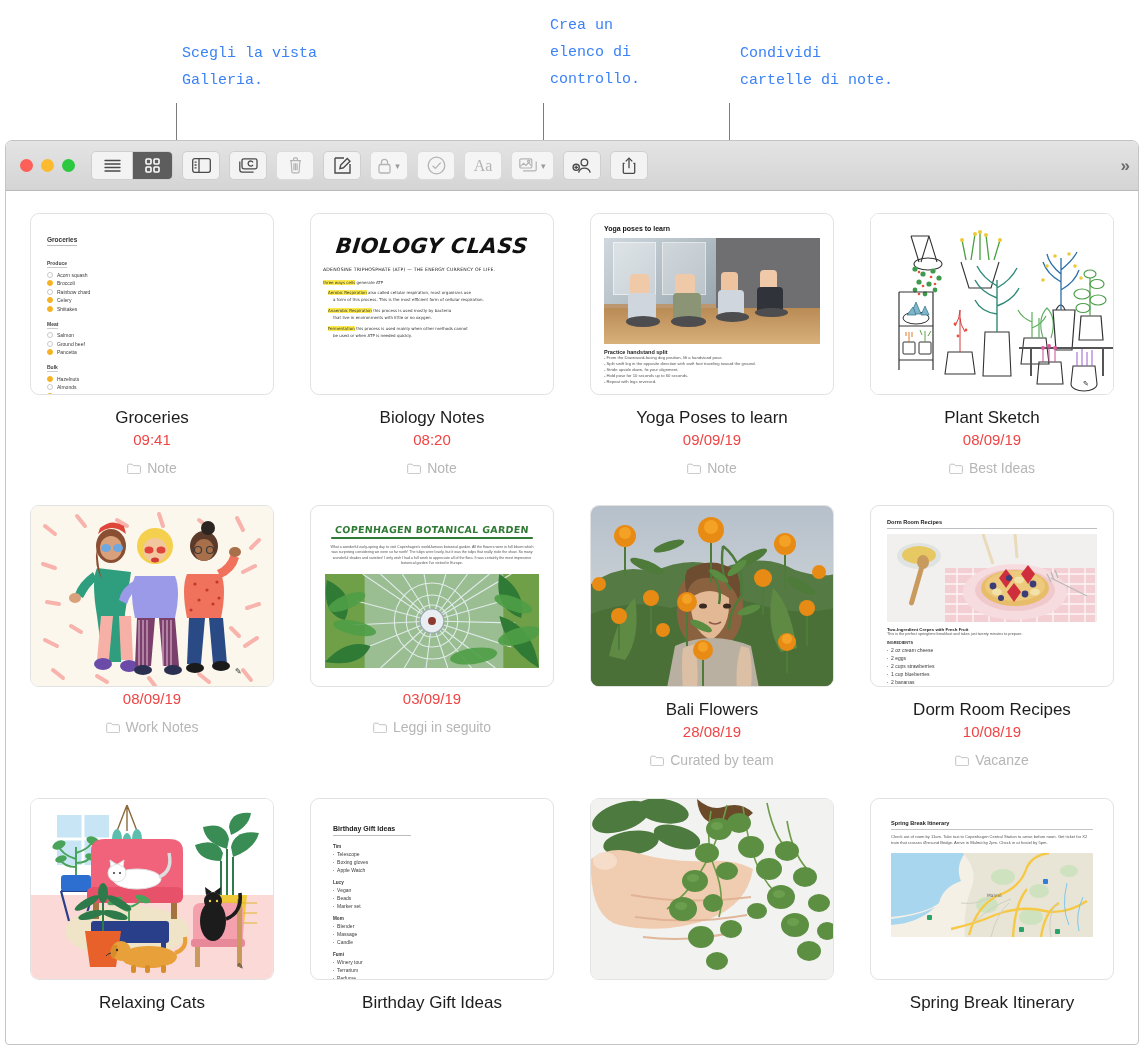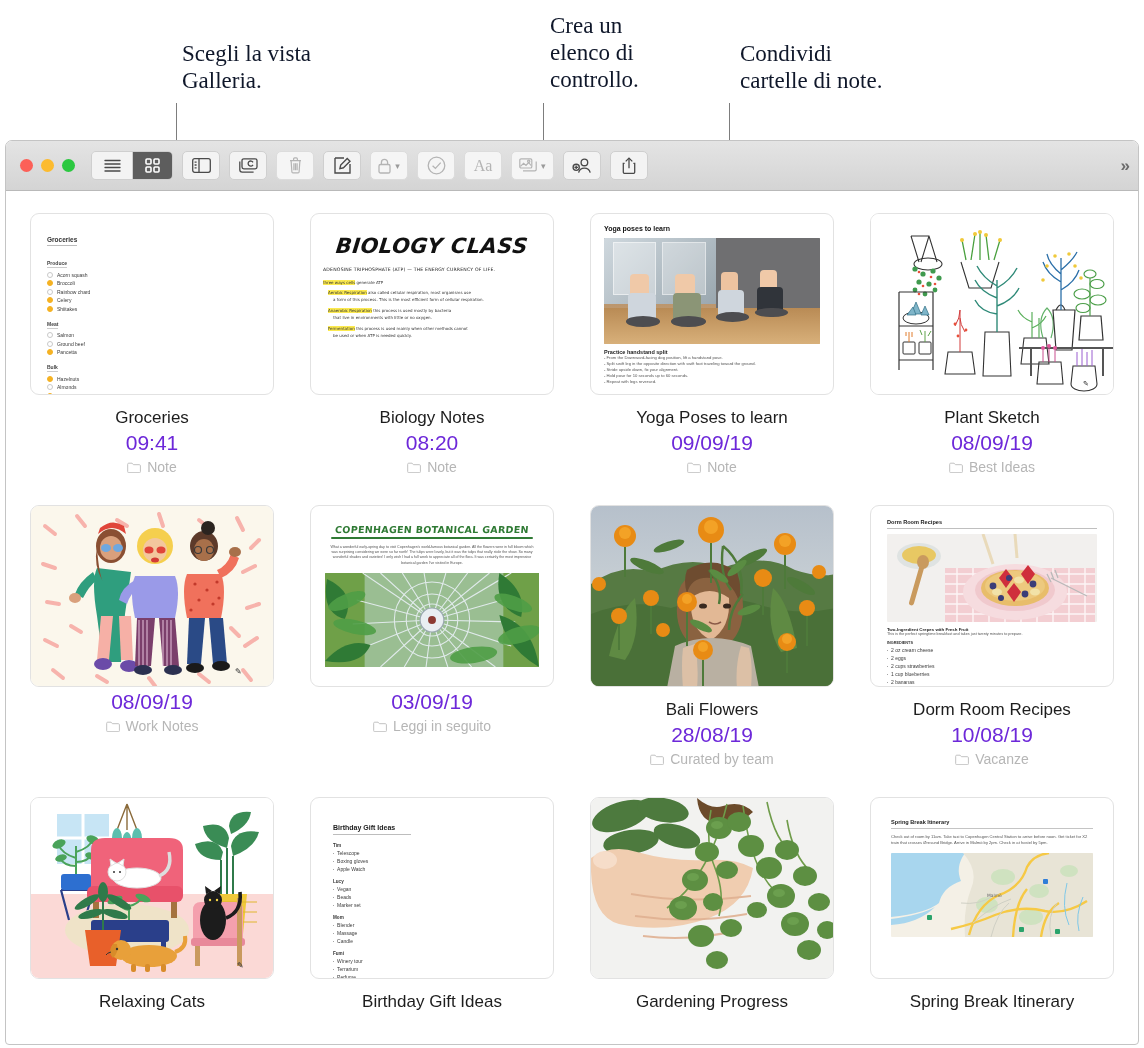--- a/index.html
+++ b/index.html
@@ -7,24 +7,24 @@
     width: 1144px; height: 1048px;
     background: #ffffff;
     font-family: "Liberation Sans", sans-serif;
     overflow: hidden;
   }
 
   
   .callouts { position: absolute; top: 0; left: 0; width: 1144px; height: 145px; }
   .callout-text {
     position: absolute;
-    font-size: 23px;
+    font-size: 15px;
     line-height: 27px;
-    color: #0f172a;
-    font-family: Liberation Serif, serif;
+    color: #3b82f6;
+    font-family: Liberation Mono, monospace;
     white-space: pre-line;
   }
   .leader {
     position: absolute;
     width: 1px;
     background: #7d7d7d;
   }
 
   
   .window {
@@ -119,29 +119,29 @@
   .card-title {
     text-align: center;
     font-size: 17px;
     color: #1d1d1d;
     margin-top: 13px;
     white-space: nowrap;
     overflow: hidden;
   }
   .card-date {
     text-align: center;
-    font-size: 21px;
-    color: #6d28d9;
+    font-size: 15px;
+    color: #ef4444;
     margin-top: 3px;
   }
   .card-folder {
     text-align: center;
     font-size: 14px;
     color: #b6b6b6;
-    margin-top: 4px;
+    margin-top: 12px;
     display: flex; align-items: center; justify-content: center; gap: 6px;
   }
   .folder-ico { display:inline-block; }
 
   
   .doc { padding: 14px 16px; font-family: "Liberation Sans", sans-serif; }
   .doc-h { font-size: 6.5px; font-weight: bold; color:#333; border-bottom:1px solid #bbb; display:inline-block; padding-bottom:2px;}
   .sec-h { font-size: 5px; font-weight:bold; color:#444; border-bottom:1px solid #ccc; display:inline-block; margin-top:6px; padding-bottom:1px;}
   .chk-row { display:flex; align-items:center; gap:4px; margin-top:2.5px; }
   .chk { width:6px;height:6px;border-radius:50%;border:1px solid #c9c9c9; flex:none;}
@@ -1156,21 +1156,20 @@
           </g>
           <g fill="#6fa352" opacity="0.8">
             <ellipse cx="126" cy="27" rx="6" ry="4"></ellipse>
               <ellipse cx="102" cy="79" rx="6" ry="4"></ellipse>
             <ellipse cx="90" cy="107" rx="6" ry="4"></ellipse>
               <ellipse cx="188" cy="95" rx="6" ry="4"></ellipse>
             <ellipse cx="202" cy="123" rx="6" ry="4"></ellipse>
           </g>
         </svg>
       </div>
-      <div class="card-title">Gardening Progress</div>
       <div class="card-date"></div>
     </div>
 
     <div class="card">
       <div class="thumb">
         <div style="padding:21px 20px;">
           <div style="font-size:5.6px;font-weight:bold;color:#222;">Spring Break Itinerary</div>
           <div style="height:0.7px;background:#c4c4c4;margin-top:3px;"></div>
           <div style="font-size:4.1px;color:#555;line-height:6px;margin-top:5px;">Check out of room by 11am. Take taxi to Copenhagen Central Station to arrive before noon. Get ticket for X2 train that crosses Øresund Bridge. Arrive in Malmö by 2pm. Check in at hostel by 5pm.</div>
           <div style="margin-top:7px;height:84px;border-radius:1px;overflow:hidden;position:relative;">

